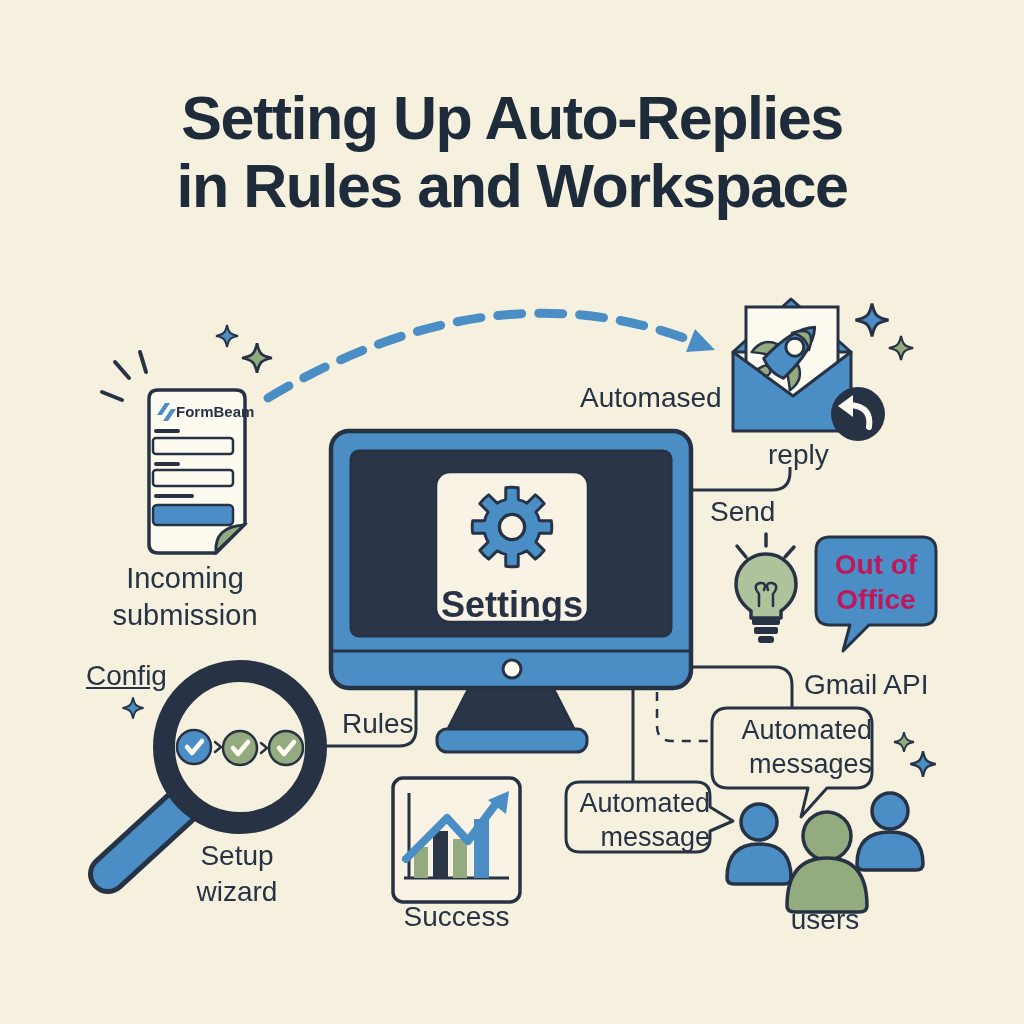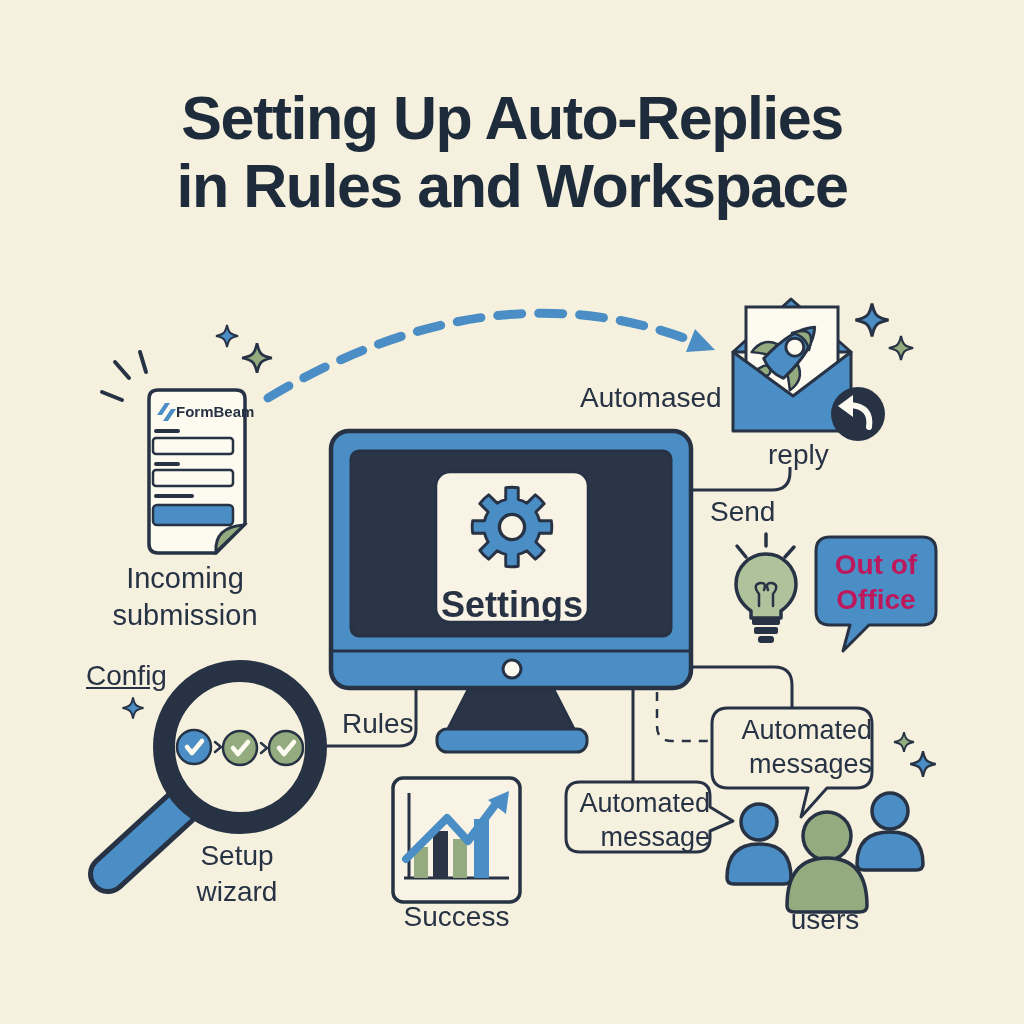--- a/index.html
+++ b/index.html
@@ -186,20 +186,21 @@
 submission</div>
 
   <div class="label" style="left:580px; top:380px;">Automased</div>
   <div class="label" style="left:768px; top:437px;">reply</div>
   <div class="label" style="left:710px; top:494px;">Send</div>
 
   <div class="settings">Settings</div>
 
   <div class="oof">Out of
 Office</div>
+  <div class="label" style="left:804px; top:667px;">Gmail API</div>
 
   <div class="label" style="left:86px; top:658px;text-decoration:underline;">Config</div>
   <div class="label" style="left:342px; top:706px;">Rules</div>
   <div class="label center" style="left:393px; top:899px; width:127px;">Success</div>
 
   <div class="label center" style="left:157px; top:838px; width:160px;">Setup
 wizard</div>
   <div class="label center" style="left:780px; top:902px; width:90px;">users</div>
 
   <div class="bubble-text" style="left:712px; top:714px; width:160px;">Automated

